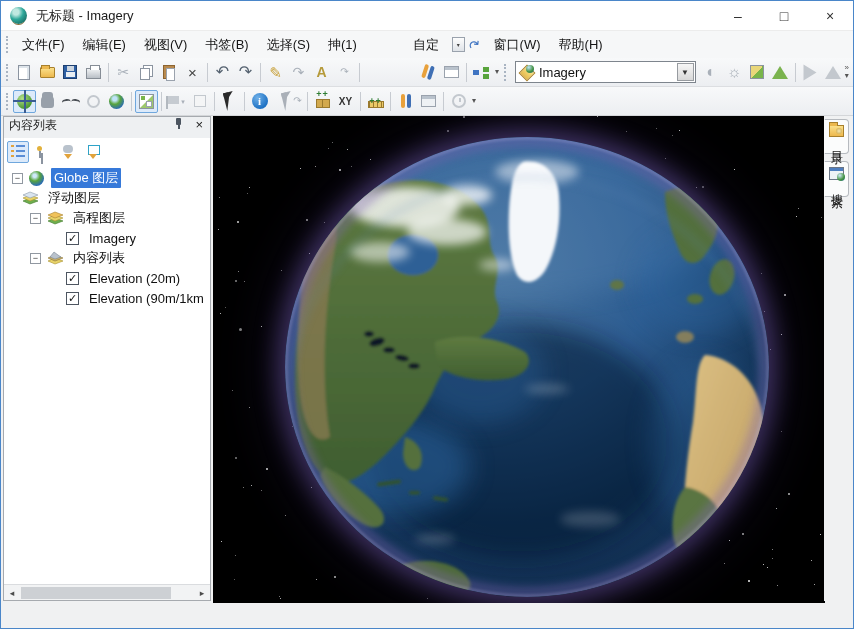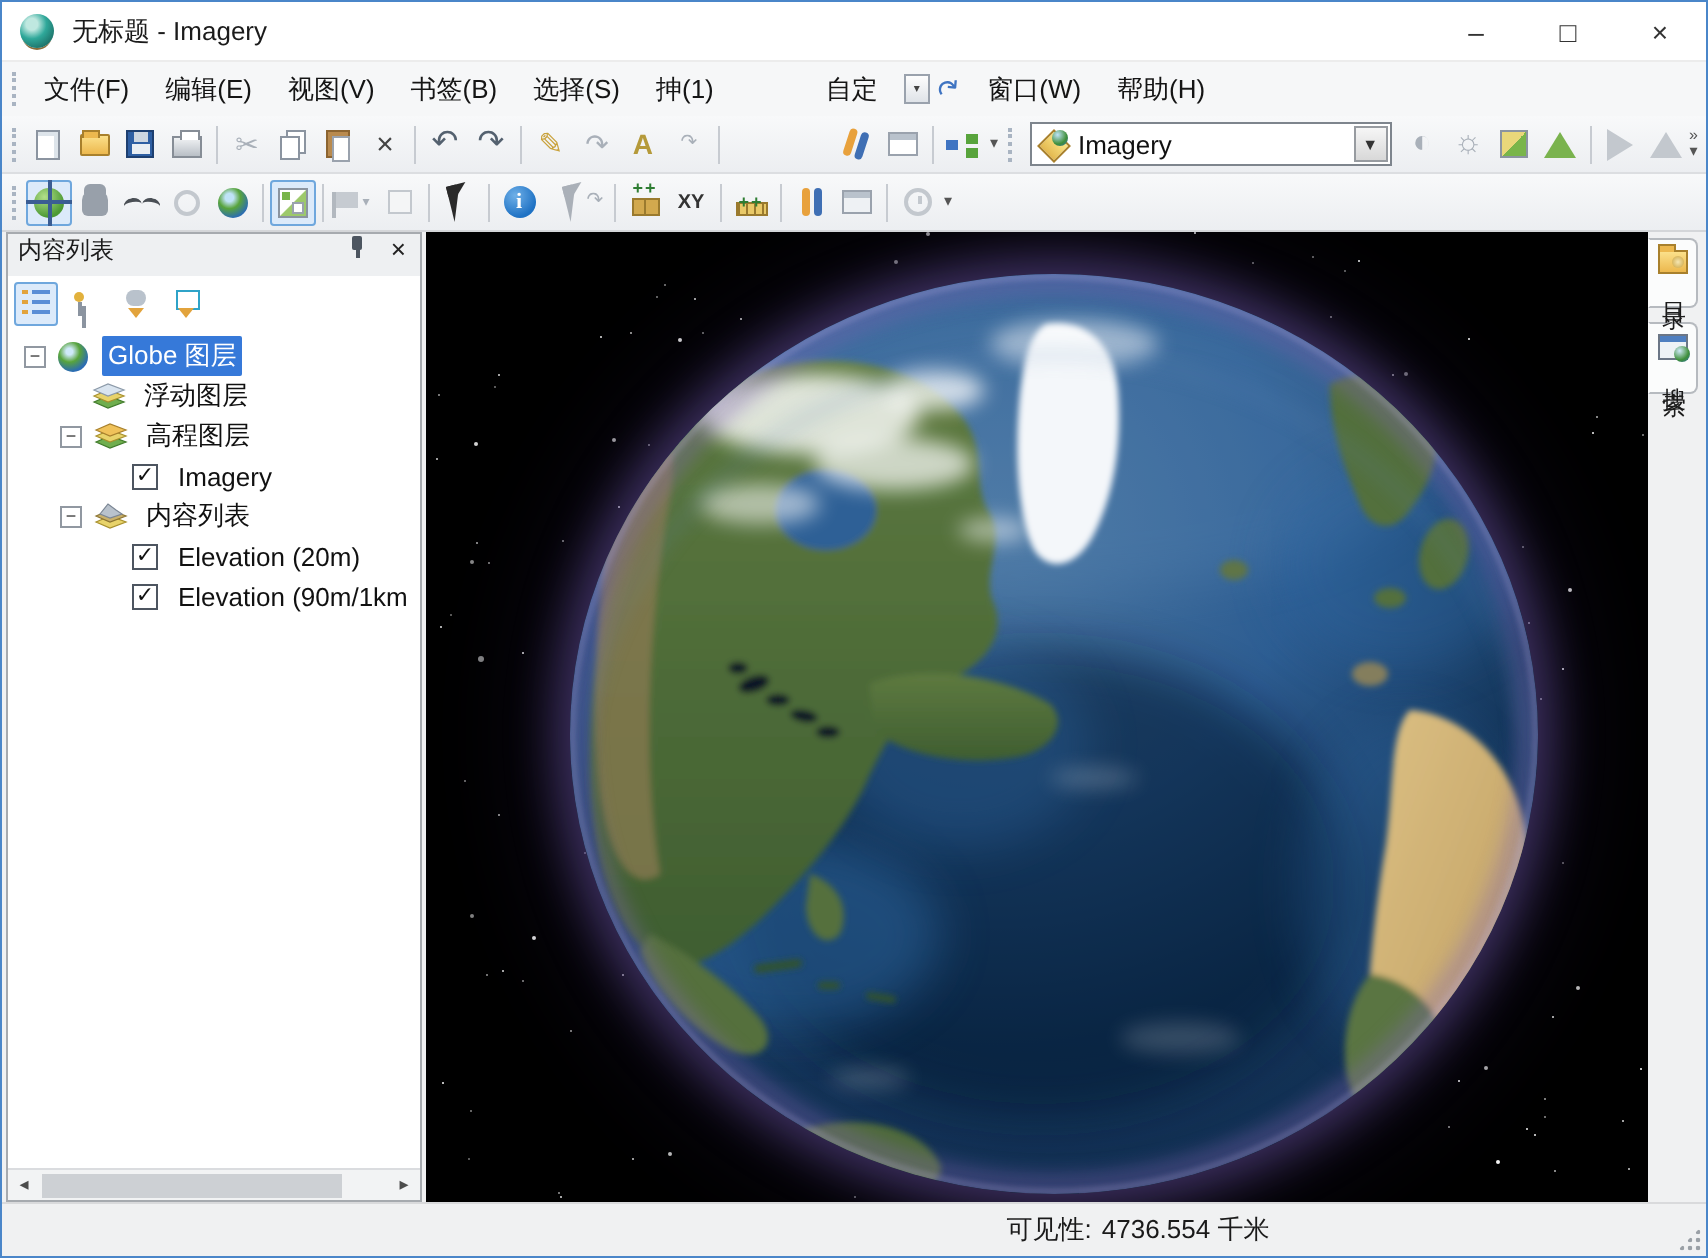--- a/index.html
+++ b/index.html
@@ -380,21 +380,21 @@
       <span class="toct">
           <i class="i-selset"></i>
         </span>
     </div>
     <div class="tree">
       <div class="trow" style="padding-left:8px">
         <span class="ebox">−</span>
         <span class="li-globe"></span>
         <span class="tlabel sel">Globe 图层</span>
       </div>
-      <div class="trow" style="padding-left:42px">
+      <div class="trow" style="padding-left:18px">
         <span class="li">
             <svg width="17" height="14">
               <polygon points="1,10 8,7 16,10 8,13" fill="#6fae4e" stroke="#3f7a2a" stroke-width="0.6"></polygon>
               <polygon points="1,7 8,4 16,7 8,10" fill="#e8d36a" stroke="#a8902c" stroke-width="0.6"></polygon>
               <polygon points="1,4 8,1 16,4 8,7" fill="#d9e4ef" stroke="#8b99a8" stroke-width="0.6"></polygon>
             </svg>
           </span>
         <span class="tlabel">浮动图层</span>
       </div>
       <div class="trow" style="padding-left:26px">
@@ -713,18 +713,14 @@
     <div class="vtab">
       <i class="i-catalog"></i>
       <span class="vlabel">目录</span>
     </div>
     <div class="vtab">
       <i class="i-searchwin"></i>
       <span class="vlabel">搜索</span>
     </div>
   </div>
 
-  <div id="status">
-    <span class="status-text"><span>可见性:</span><b>4736.554 千米</b></span>
-    <span class="resize-grip"></span>
-  </div>
 
 </div>
 
 </body></html>

